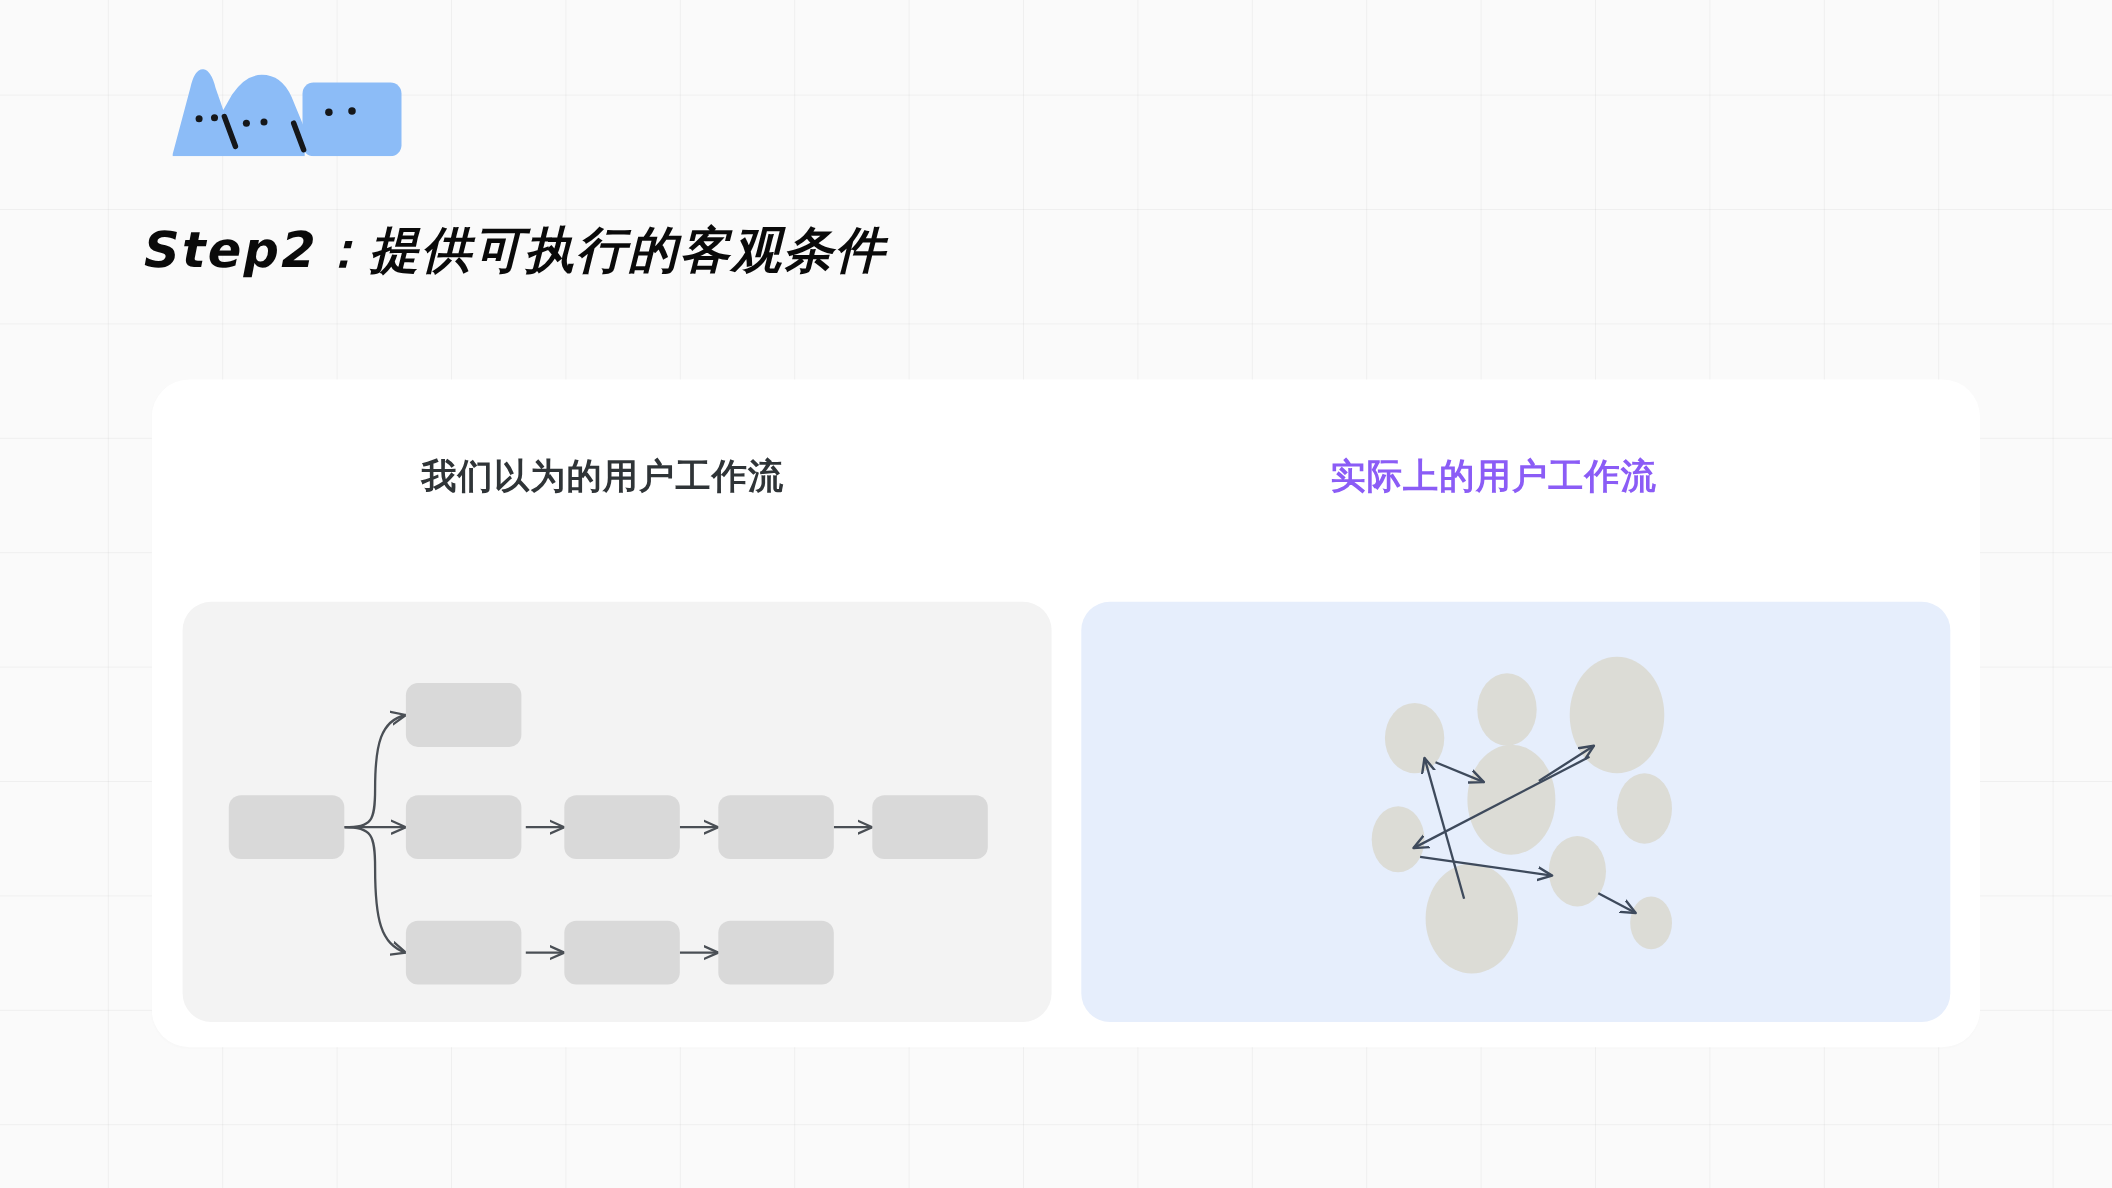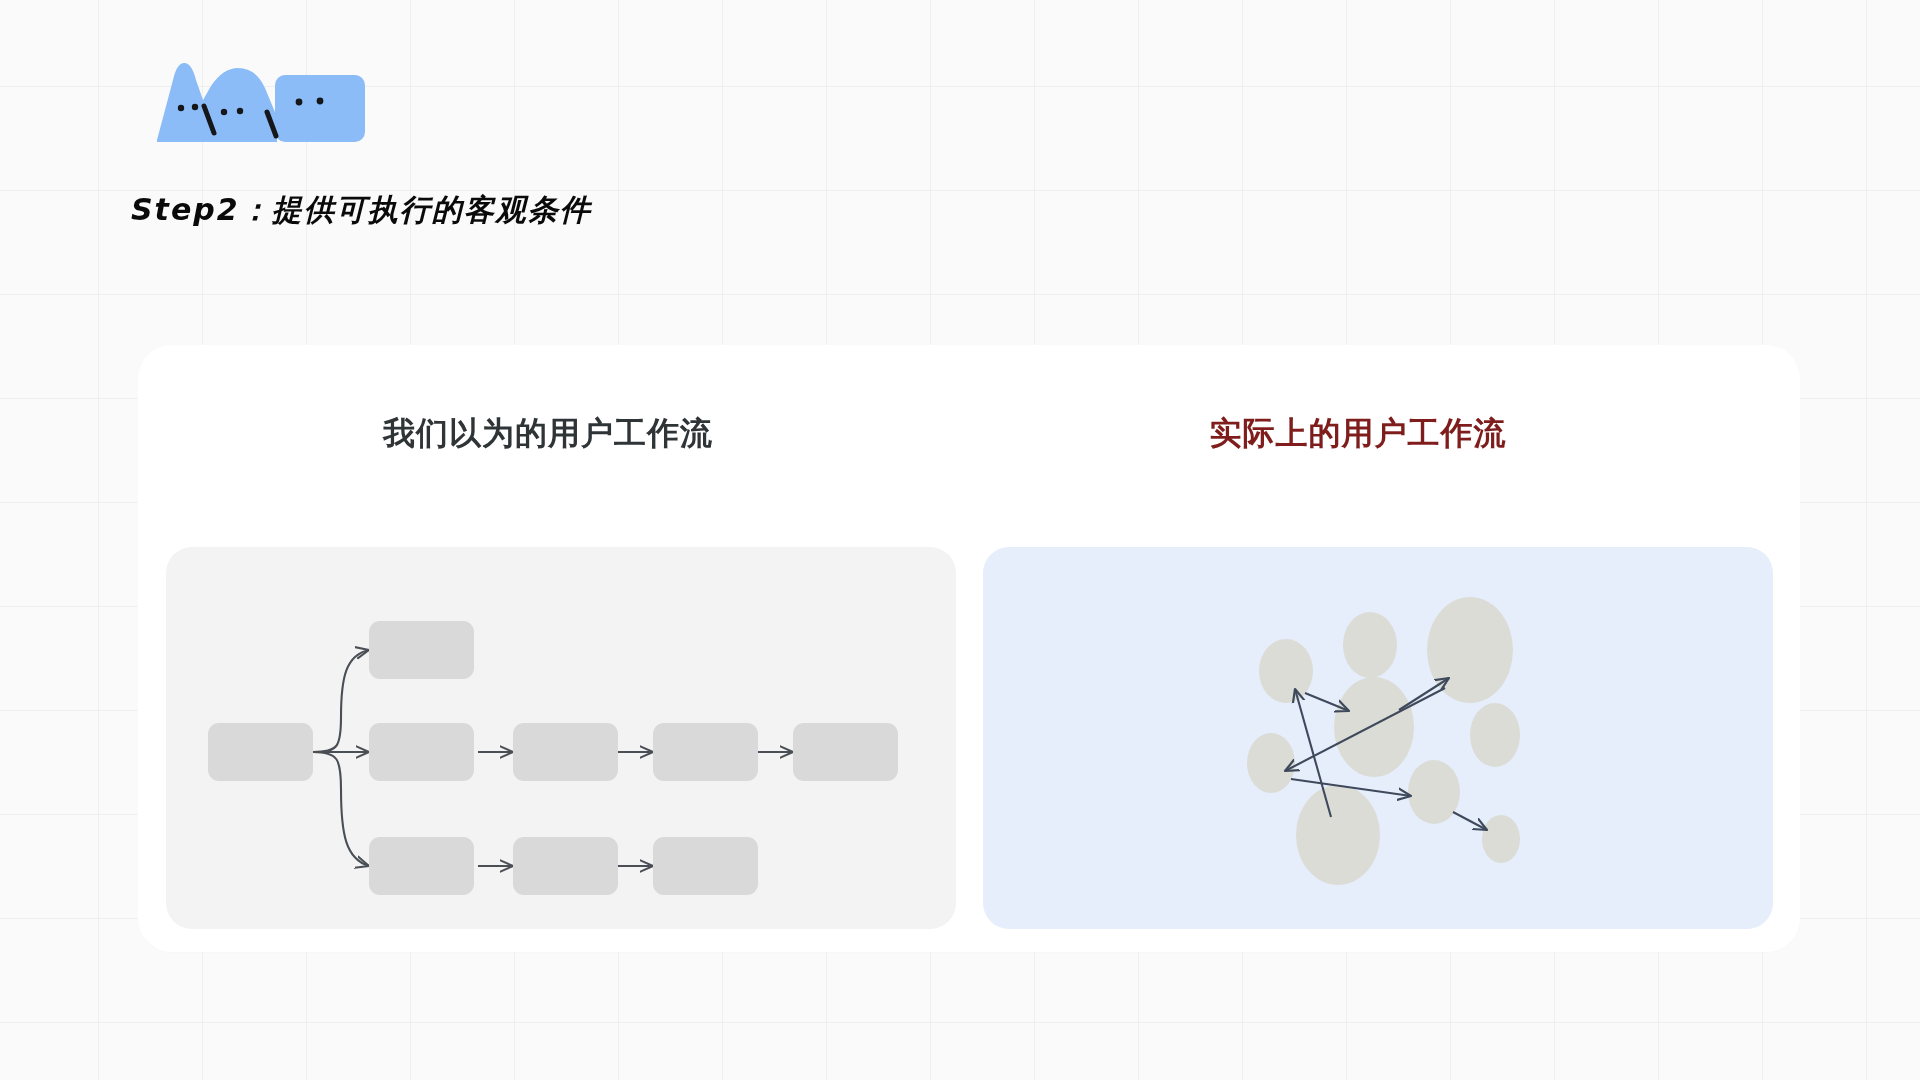--- a/index.html
+++ b/index.html
@@ -36,21 +36,21 @@
     top: 50px;
     width: 255px;
     height: 92px;
   }
 
   
   #slide-title {
     position: absolute;
     left: 131px;
     top: 175px;
-    font-size: 30px;
+    font-size: 45px;
     line-height: 1;
     font-weight: 700;
     font-style: italic;
     letter-spacing: 2px;
     color: #0a0a0a;
     white-space: nowrap;
     font-family: "DejaVu Sans", "Liberation Sans", sans-serif;
   }
 
   
@@ -77,21 +77,21 @@
   #heading-expected {
     left: 0;
     width: 820px;
     text-align: center;
     color: #2f3437;
   }
   #heading-actual {
     left: 820px;
     width: 800px;
     text-align: center;
-    color: #7f1d1d;
+    color: #8b5cf6;
   }
 
   
   .panel {
     position: absolute;
     top: 202px;
     height: 382px;
     border-radius: 26px;
   }
   #panel-expected {

